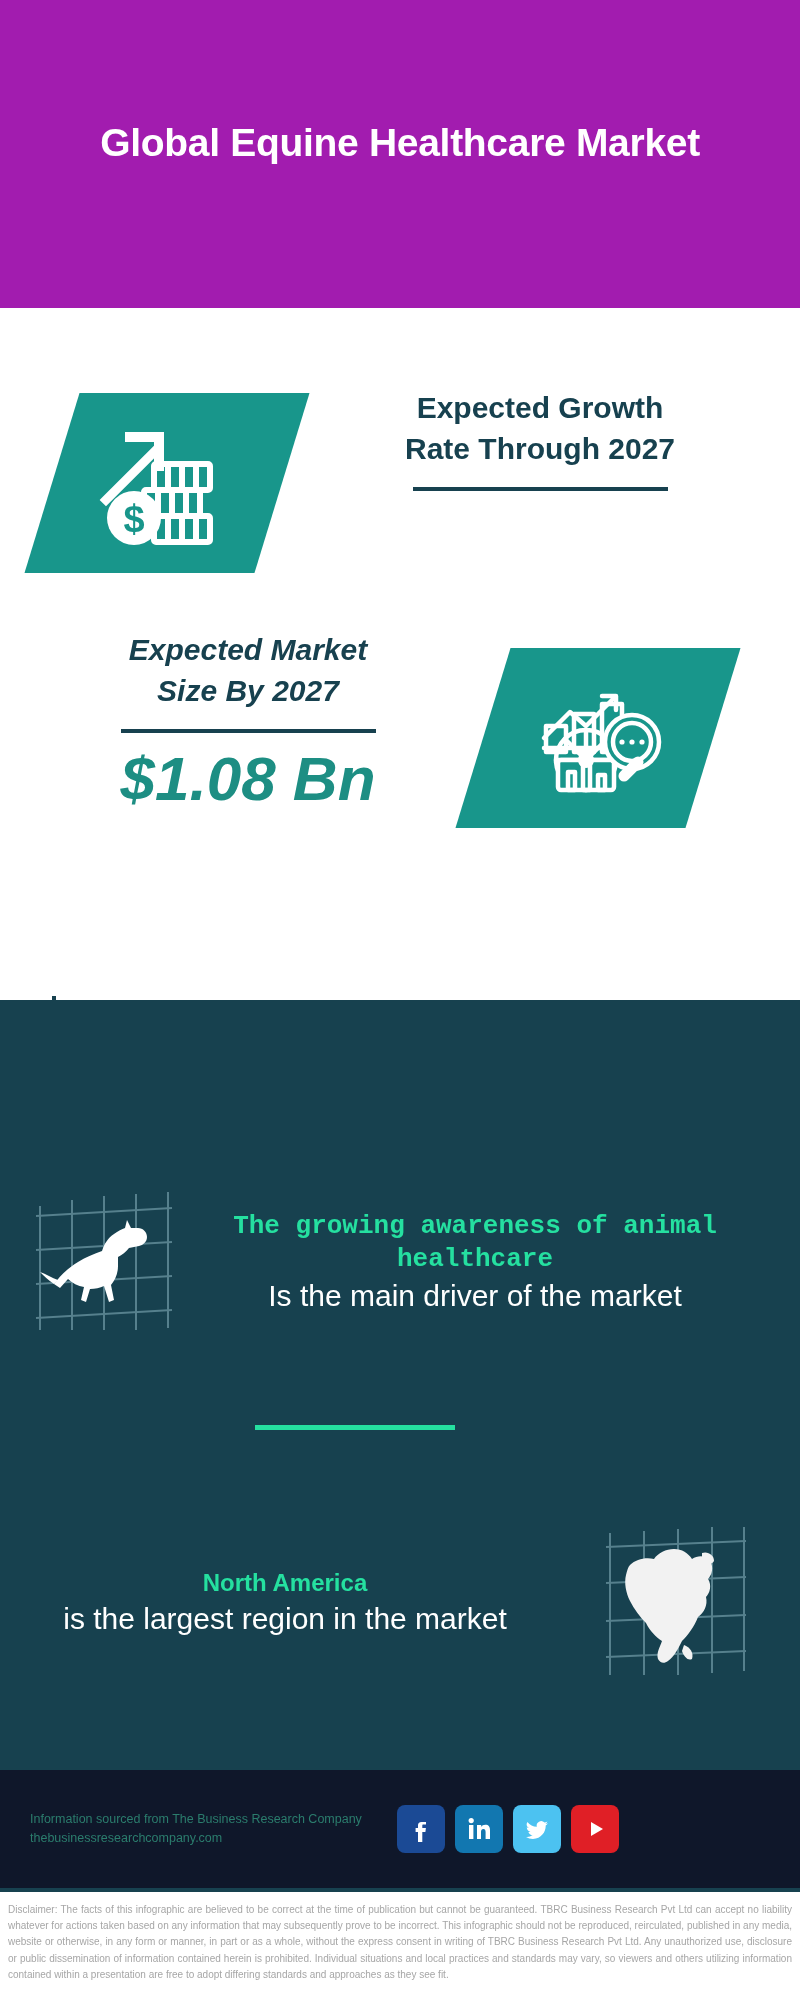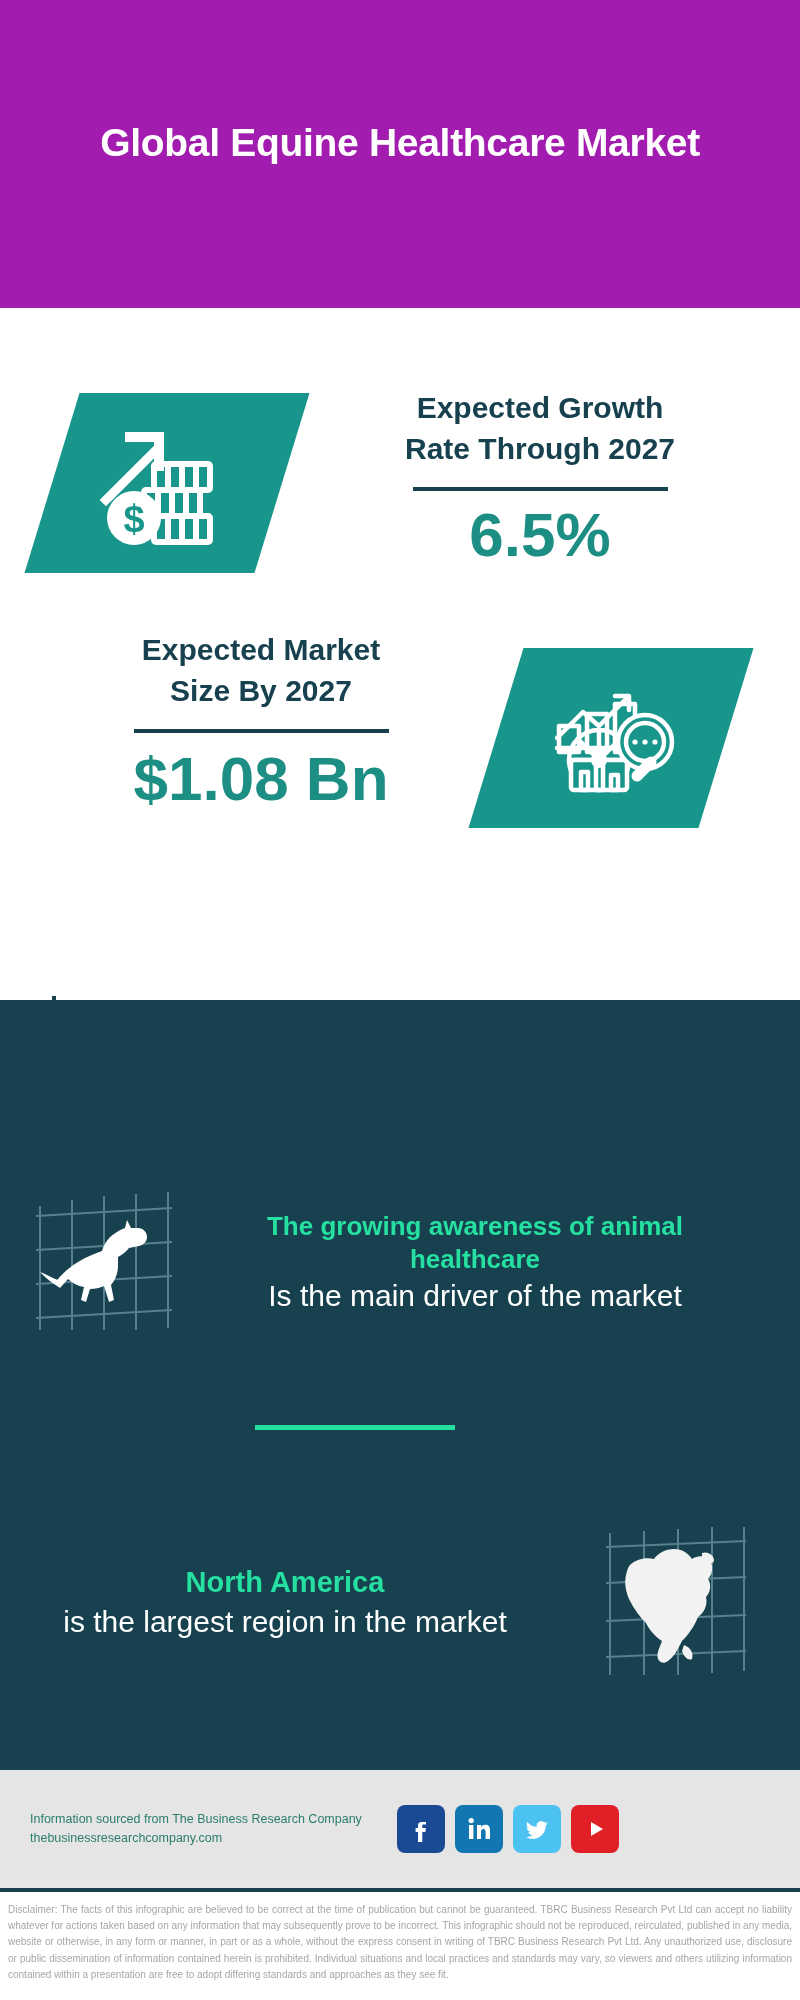--- a/index.html
+++ b/index.html
@@ -47,21 +47,21 @@
     color:#17414f; font-size:30px; font-weight:bold; line-height:1.35;
   }
   .stat-rule {
     width:255px; height:4px; background:#17414f; margin:18px auto 10px auto;
   }
   .stat-value {
     color:#1d8e83; font-size:62px; font-weight:bold; line-height:1.1;
   }
 
   
-  .stat2 { position:absolute; left:16px; top:588px; width:656px; height:390px; }
+  .stat2 { position:absolute; left:3px; top:588px; width:656px; height:390px;font-style:italic; }
   .stat2-text {
     position:absolute; left:35px; top:42px; width:420px; text-align:center;
   }
   .stat2-rule { width:255px; height:4px; background:#17414f; margin:18px auto 12px auto; }
   .icon2-box { left:480px; top:60px; width:230px; height:180px; }
 
   
   .darkpanel {
     position:absolute; left:0; top:1000px; width:800px; height:770px;
     background:#17414f;
@@ -70,41 +70,41 @@
     position:absolute; left:0; top:980px; width:800px; height:140px;
   }
 
   
   .driver-row {
     position:absolute; left:0; top:1155px; width:800px; height:215px;
     display:flex; align-items:center;
   }
   .driver-icon { width:210px; display:flex; justify-content:center; align-items:center; }
   .driver-text { width:560px; text-align:center; padding-right:30px; }
-  .hl-green { color:#25e0a0; font-size:26px; font-weight:bold; line-height:1.28; }
+  .hl-green { color:#25e0a0; font-size:26px; font-weight:bold; line-height:1.28;font-family:Liberation Mono, monospace; }
   .txt-white { color:#ffffff; font-size:30px; line-height:1.3; }
 
   .mid-rule {
     position:absolute; left:255px; top:1425px;
     width:200px; height:5px; background:#25e0a0;
   }
 
   
   .region-row {
     position:absolute; left:0; top:1490px; width:800px; height:225px;
     display:flex; align-items:center;
   }
   .region-text { width:545px; text-align:center; padding-left:25px; }
-  .region-hl { color:#25e0a0; font-size:29px; font-weight:bold; line-height:1.3; }
+  .region-hl { color:#25e0a0; font-size:24px; font-weight:bold; line-height:1.3; }
   .region-icon { width:255px; display:flex; justify-content:center; align-items:center; }
 
   
   .footer {
     position:absolute; left:0; top:1770px; width:800px; height:118px;
-    background:#e5e5e5; display:flex; align-items:center;
+    background:#0f172a; display:flex; align-items:center;
   }
   .footer-src {
     margin-left:30px; width:355px;
     color:#2b7d6d; font-size:12.5px; line-height:1.55;
   }
   .social { display:flex; gap:10px; margin-left:12px; }
   .sq { width:48px; height:48px; border-radius:8px; display:flex; align-items:center; justify-content:center; }
   .fb { background:#1b4a95; }
   .li { background:#1277b0; }
   .tw { background:#4cc2f1; }
@@ -154,21 +154,20 @@
           <circle cx="42" cy="100" r="27" fill="#ffffff"></circle>
           <text x="42" y="114" font-size="38" font-weight="bold" text-anchor="middle" fill="#18968b" font-family="Liberation Sans, sans-serif">$</text>
         </svg>
       </div>
     </div>
 
     <div class="stat1-text">
       <div class="stat-label">Expected Growth</div>
       <div class="stat-label">Rate Through 2027</div>
       <div class="stat-rule"></div>
-      <div class="stat-value">6.5%</div>
     </div>
   </div>
 
   <div class="stat2">
 
     <div class="stat2-text">
       <div class="stat-label">Expected Market</div>
       <div class="stat-label">Size By 2027</div>
       <div class="stat2-rule"></div>
       <div class="stat-value">$1.08 Bn</div>

